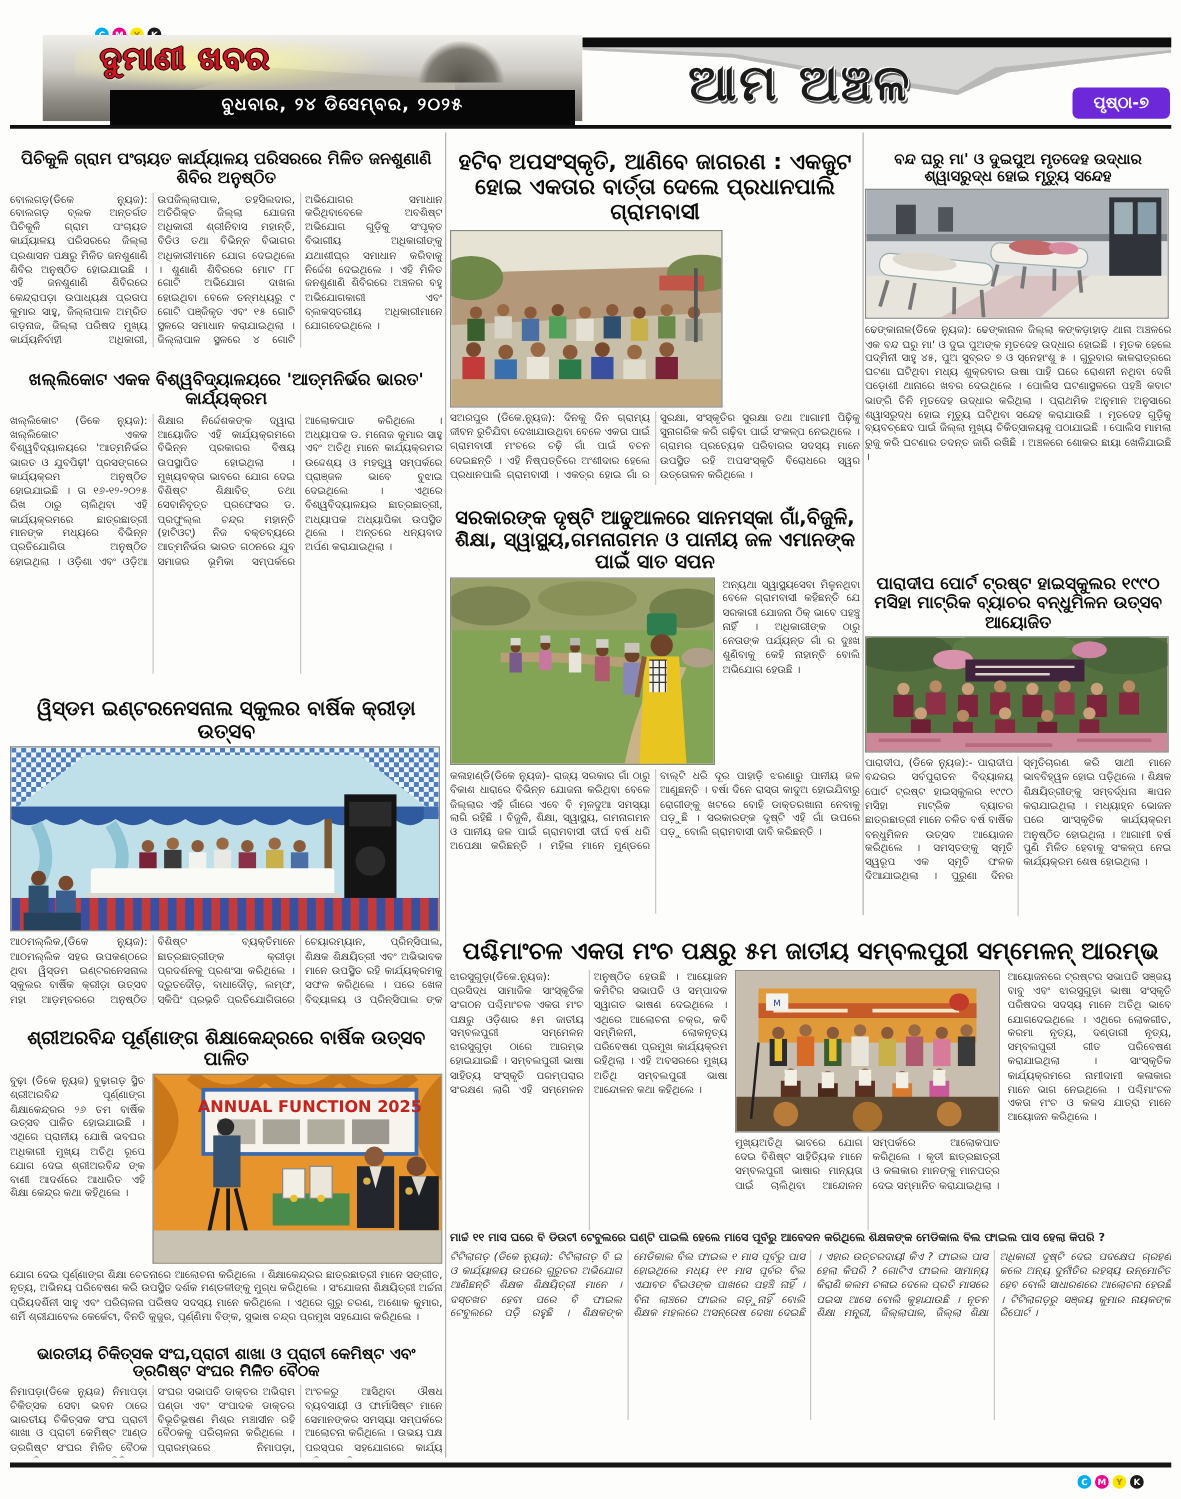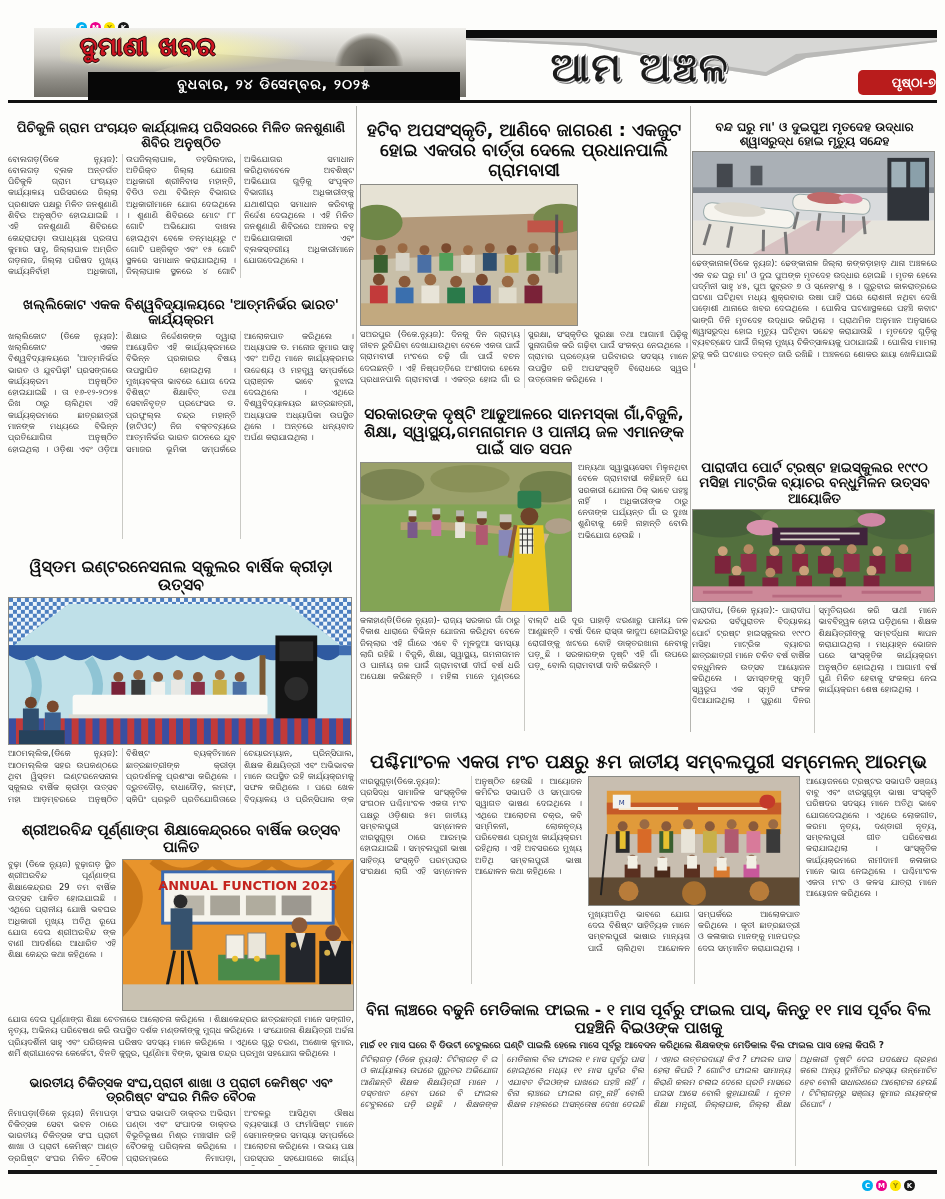--- a/index.html
+++ b/index.html
@@ -10,21 +10,21 @@
   .cmyk .dot{width:11px;height:11px;border-radius:50%;font-size:7px;font-weight:bold;color:#fff;display:flex;align-items:center;justify-content:center;}
   .nameplate{left:34px;top:28px;width:432px;height:69px;overflow:hidden;}
   .np-photo{position:absolute;inset:0;background:linear-gradient(180deg,#efeeea 0%,#cfcdc6 40%,#8f8d86 75%,#6f6d66 100%);}
   .np-roof{position:absolute;left:120px;top:26px;width:210px;height:30px;background:#b9b5aa;clip-path:polygon(0 60%,30% 0,100% 35%,100% 100%,0 100%);}
   .np-palm{position:absolute;left:300px;top:4px;width:70px;height:34px;background:radial-gradient(ellipse at 50% 100%,#55524a 0%,#7e7b72 55%,transparent 70%);}
   .np-glow{position:absolute;left:26px;top:0px;width:250px;height:44px;background:radial-gradient(ellipse at 45% 50%,rgba(255,250,160,.95),rgba(255,250,160,0) 70%);}
   .np-title{position:absolute;left:46px;top:4px;font-size:25px;font-weight:bold;color:#cf1522;letter-spacing:1px;text-shadow:-1px 0 #2a0b0b,1px 0 #2a0b0b,0 -1px #2a0b0b,0 1px #2a0b0b,1px 2px 1px rgba(255,255,255,.5);}
   .datebar{left:88px;top:72px;width:372px;height:28px;background:#070707;color:#fff;font-size:14px;font-weight:bold;text-align:center;line-height:25px;letter-spacing:1px;}
   .topbar{left:466px;top:30px;width:471px;height:8px;background:#0d0d0d;}
   .bigtitle{left:470px;top:44px;width:340px;text-align:center;font-size:40px;font-weight:800;color:#1b1b1b;letter-spacing:2px;text-shadow:1px 1px 0 #fff,-1px -1px 0 #fff,2px 2px 0 #555;}
-  .pagebadge{left:858px;top:70px;width:78px;height:25px;background:#b91c1c;border-radius:5px;color:#fff;font-size:13px;font-weight:bold;text-align:right;line-height:25px;}
+  .pagebadge{left:858px;top:70px;width:78px;height:25px;background:#6d28d9;border-radius:5px;color:#fff;font-size:13px;font-weight:bold;text-align:center;line-height:25px;}
   .rule-top{left:8px;top:100px;width:929px;height:3px;background:#111;}
   .rule-bottom{left:8px;top:1170px;width:929px;height:4px;background:#161616;}
   .vline{width:1px;background:#b5b5b0;}
   
   .art{position:absolute;overflow:hidden;}
   .hl{font-weight:bold;text-align:center;color:#0c0c0c;line-height:1.14;margin:16px 0 3px 0;}
   .sub{font-weight:bold;text-align:left;color:#222;line-height:1.2;margin:0 0 3px 0;}
   .bodytxt{font-size:8.3px;line-height:1.36;text-align:justify;color:#1c1c1c;overflow:hidden;}
   .c3{column-count:3;column-gap:8px;column-rule:1px solid #c9c9c4;}
   .c2{column-count:2;column-gap:8px;column-rule:1px solid #c9c9c4;}
@@ -125,21 +125,21 @@
         <rect x="10" y="134" width="46" height="14" fill="#26425c"></rect>
       </g>
     </svg>
   </div>
   <div class="bodytxt c3" style="height:92px;margin-top:3px">ଆଠମଲ୍ଲିକ,(ଡିକେ ନ୍ୟୁଜ): ଆଠମଲ୍ଲିକ ସହର ଉପକଣ୍ଠରେ ଥିବା ୱିସ୍ଡମ ଇଣ୍ଟରନେସନାଲ ସ୍କୁଲର ବାର୍ଷିକ କ୍ରୀଡ଼ା ଉତ୍ସବ ମହା ଆଡ଼ମ୍ବରରେ ଅନୁଷ୍ଠିତ ହୋଇଯାଇଛି । ଏହି ଅବସରରେ ଅତିଥି ଭାବରେ ଯୋଗ ଦେଇଥିବା ବିଶିଷ୍ଟ ବ୍ୟକ୍ତିମାନେ ଛାତ୍ରଛାତ୍ରୀଙ୍କ କ୍ରୀଡ଼ା ପ୍ରଦର୍ଶନକୁ ପ୍ରଶଂସା କରିଥିଲେ । ଦ୍ରୁତଦୌଡ଼, ବାଧାଦୌଡ଼, ଲମ୍ଫ, ସ୍କିପିଂ ପ୍ରଭୃତି ପ୍ରତିଯୋଗିତାରେ କୃତୀ ଛାତ୍ରଛାତ୍ରୀଙ୍କୁ ପୁରସ୍କୃତ କରାଯାଇଥିଲା । ବିଦ୍ୟାଳୟର ଚେୟାରମ୍ୟାନ, ପ୍ରିନ୍ସିପାଲ, ଶିକ୍ଷକ ଶିକ୍ଷୟିତ୍ରୀ ଏବଂ ଅଭିଭାବକ ମାନେ ଉପସ୍ଥିତ ରହି କାର୍ଯ୍ୟକ୍ରମକୁ ସଫଳ କରିଥିଲେ । ପରେ ଖେଳ ବିଦ୍ୟାଳୟ ଓ ପ୍ରିନ୍ସିପାଲ ଙ୍କ ଦ୍ୱାରା ଧନ୍ୟବାଦ ଅର୍ପଣ କରାଯାଇଥିଲା ।</div>
 </div>
 
 <div class="art" style="left:8px;top:806px;width:346px;height:252px">
   <div class="hl" style="font-size:15px">ଶ୍ରୀଅରବିନ୍ଦ ପୂର୍ଣ୍ଣାଙ୍ଗ ଶିକ୍ଷାକେନ୍ଦ୍ରରେ ବାର୍ଷିକ ଉତ୍ସବ ପାଳିତ</div>
   <div class="row">
-    <div class="bodytxt fill" style="height:152px">ବୁଢ଼ା (ଡିକେ ନ୍ୟୁଜ) ବୁଢ଼ାଗଡ଼ ସ୍ଥିତ ଶ୍ରୀଅରବିନ୍ଦ ପୂର୍ଣ୍ଣାଙ୍ଗ ଶିକ୍ଷାକେନ୍ଦ୍ରର 29 ତମ ବାର୍ଷିକ ଉତ୍ସବ ପାଳିତ ହୋଇଯାଇଛି । ଏଥିରେ ପ୍ରାନୀୟ ଯୋଷି ଭବଘର ଅଧିକାରୀ ମୁଖ୍ୟ ଅତିଥି ରୂପେ ଯୋଗ ଦେଇ ଶ୍ରୀଅରବିନ୍ଦ ଙ୍କ ବାଣୀ ଆଦର୍ଶରେ ଆଧାରିତ ଏହି ଶିକ୍ଷା କେନ୍ଦ୍ର କଥା କହିଥିଲେ ।</div>
+    <div class="bodytxt fill" style="height:152px">ବୁଢ଼ା (ଡିକେ ନ୍ୟୁଜ) ବୁଢ଼ାଗଡ଼ ସ୍ଥିତ ଶ୍ରୀଅରବିନ୍ଦ ପୂର୍ଣ୍ଣାଙ୍ଗ ଶିକ୍ଷାକେନ୍ଦ୍ରର ୨୬ ତମ ବାର୍ଷିକ ଉତ୍ସବ ପାଳିତ ହୋଇଯାଇଛି । ଏଥିରେ ପ୍ରାନୀୟ ଯୋଷି ଭବଘର ଅଧିକାରୀ ମୁଖ୍ୟ ଅତିଥି ରୂପେ ଯୋଗ ଦେଇ ଶ୍ରୀଅରବିନ୍ଦ ଙ୍କ ବାଣୀ ଆଦର୍ଶରେ ଆଧାରିତ ଏହି ଶିକ୍ଷା କେନ୍ଦ୍ର କଥା କହିଥିଲେ ।</div>
     <div class="ph" style="width:232px;height:152px">
       <svg viewBox="0 0 232 152" preserveAspectRatio="none">
         <rect width="232" height="152" fill="#e8942c"></rect>
         <path d="M0,0 q40,36 0,78 Z M232,0 q-42,40 0,86 Z" fill="#c97718"></path>
         <path d="M30,0 q30,26 60,0 q30,26 60,0 q30,26 60,0" stroke="#c97718" stroke-width="10" fill="none"></path>
         <rect x="40" y="12" width="172" height="52" fill="#f6f4ec" stroke="#3a6ab0" stroke-width="3"></rect>
         <text x="126" y="30" text-anchor="middle" font-size="13" font-weight="bold" fill="#c4231e">ANNUAL FUNCTION 2025</text>
         <rect x="52" y="36" width="30" height="20" fill="#b8b4a8"></rect>
           <rect x="88" y="36" width="30" height="20" fill="#a8a498"></rect>
           <rect x="124" y="36" width="30" height="20" fill="#b0ac9e"></rect>
@@ -411,21 +411,20 @@
           <path d="M18,58 L12,120" stroke="#222" stroke-width="2"></path>
         </svg>
       </div>
       <div class="bodytxt c2" style="width:212px;height:82px;margin-top:3px">ମୁଖ୍ୟଅତିଥି ଭାବରେ ଯୋଗ ଦେଇ ବିଶିଷ୍ଟ ସାହିତ୍ୟିକ ମାନେ ସମ୍ବଲପୁରୀ ଭାଷାର ମାନ୍ୟତା ପାଇଁ ଚାଲିଥିବା ଆନ୍ଦୋଳନ ସମ୍ପର୍କରେ ଆଲୋକପାତ କରିଥିଲେ । କୃତୀ ଛାତ୍ରଛାତ୍ରୀ ଓ କଳାକାର ମାନଙ୍କୁ ମାନପତ୍ର ଦେଇ ସମ୍ମାନିତ କରାଯାଇଥିଲା ।</div>
     </div>
     <div class="bodytxt fill" style="height:218px">ଆୟୋଜନରେ ଟ୍ରଷ୍ଟର ସଭାପତି ସଞ୍ଜୟ ବାବୁ ଏବଂ ଝାରସୁଗୁଡ଼ା ଭାଷା ସଂସ୍କୃତି ପରିଷଦର ସଦସ୍ୟ ମାନେ ଅତିଥି ଭାବେ ଯୋଗଦେଇଥିଲେ । ଏଥିରେ ଲୋକଗୀତ, କରମା ନୃତ୍ୟ, ଦଣ୍ଡାରୀ ନୃତ୍ୟ, ସମ୍ବଲପୁରୀ ଗୀତ ପରିବେଷଣ କରାଯାଇଥିଲା । ସାଂସ୍କୃତିକ କାର୍ଯ୍ୟକ୍ରମରେ ନାମୀଦାମୀ କଳାକାର ମାନେ ଭାଗ ନେଇଥିଲେ । ପଶ୍ଚିମାଂଚଳ ଏକତା ମଂଚ ଓ କଳସ ଯାତ୍ରା ମାନେ ଆୟୋଜନ କରିଥିଲେ ।</div>
   </div>
 </div>
 
 <div class="art" style="left:360px;top:986px;width:577px;height:180px">
-  <div class="hl" style="font-size:15.5px">ବିନା ଲାଞ୍ଚରେ ବଢୁନି ମେଡିକାଲ ଫାଇଲ - ୧ ମାସ ପୂର୍ବରୁ ଫାଇଲ ପାସ୍, କିନ୍ତୁ ୧୧ ମାସ ପୂର୍ବର ବିଲ ପହଞ୍ଚିନି ବିଇଓଙ୍କ ପାଖକୁ</div>
   <div class="sub" style="font-size:9px">ମାର୍ଚ୍ଚ ୧୧ ମାସ ଘରେ ବି ଡିଉଟୀ ଟେବୁଲରେ ଘଣ୍ଟି ପାଇଲି ହେଲେ ମାସେ ପୂର୍ବରୁ ଆବେଦନ କରିଥିଲେ ଶିକ୍ଷକଙ୍କ ମେଡିକାଲ ବିଲ ଫାଇଲ ପାସ ହେଲା କିପରି ?</div>
   <div class="bodytxt c4" style="height:136px">ଟିଟିଲାଗଡ଼ (ଡିକେ ନ୍ୟୁଜ): ଟିଟିଲାଗଡ଼ ବି ଇ ଓ କାର୍ଯ୍ୟାଳୟ ଉପରେ ଗୁରୁତର ଅଭିଯୋଗ ଆଣିଛନ୍ତି ଶିକ୍ଷକ ଶିକ୍ଷୟିତ୍ରୀ ମାନେ । ଦସ୍ତଖତ ହେବା ପରେ ବି ଫାଇଲ ଟେବୁଲରେ ପଡ଼ି ରହୁଛି । ଶିକ୍ଷକଙ୍କ ମେଡିକାଲ ବିଲ ଫାଇଲ ୧ ମାସ ପୂର୍ବରୁ ପାସ ହୋଇଥିଲେ ମଧ୍ୟ ୧୧ ମାସ ପୂର୍ବର ବିଲ ଏଯାବତ ବିଇଓଙ୍କ ପାଖରେ ପହଞ୍ଚି ନାହିଁ । ବିନା ଲାଞ୍ଚରେ ଫାଇଲ ଗଡ଼ୁନାହିଁ ବୋଲି ଶିକ୍ଷକ ମହଲରେ ଅସନ୍ତୋଷ ଦେଖା ଦେଇଛି । ଏହାର ଉତ୍ତରଦାୟୀ କିଏ ? ଫାଇଲ ପାସ ହେଲା କିପରି ? ଗୋଟିଏ ଫାଇଲ ସାମାନ୍ୟ କିରାଣି କଲମ ଚଳାଇ ଦେଲେ ପ୍ରତି ମାସରେ ପଇସା ଆସେ ବୋଲି କୁହାଯାଉଛି । ନୂତନ ଶିକ୍ଷା ମନ୍ତ୍ରୀ, ଜିଲ୍ଲାପାଳ, ଜିଲ୍ଲା ଶିକ୍ଷା ଅଧିକାରୀ ଦୃଷ୍ଟି ଦେଇ ପଦକ୍ଷେପ ଗ୍ରହଣ କଲେ ଅନ୍ୟ ଦୁର୍ନୀତିର ରହସ୍ୟ ଉନ୍ମୋଚିତ ହେବ ବୋଲି ସାଧାରଣରେ ଆଲୋଚନା ହେଉଛି । ଟିଟିଲାଗଡ଼ରୁ ସଞ୍ଜୟ କୁମାର ନାୟକଙ୍କ ରିପୋର୍ଟ ।</div>
 </div>
 
 <div class="abs rule-bottom"></div>
 <div class="abs cmyk" style="left:862px;top:1180px;">
   <span class="dot" style="background:#00aeef">C</span>
   <span class="dot" style="background:#ec008c">M</span>
   <span class="dot" style="background:#ffe600;color:#9a8c00">Y</span>
   <span class="dot" style="background:#1a1a1a">K</span>

